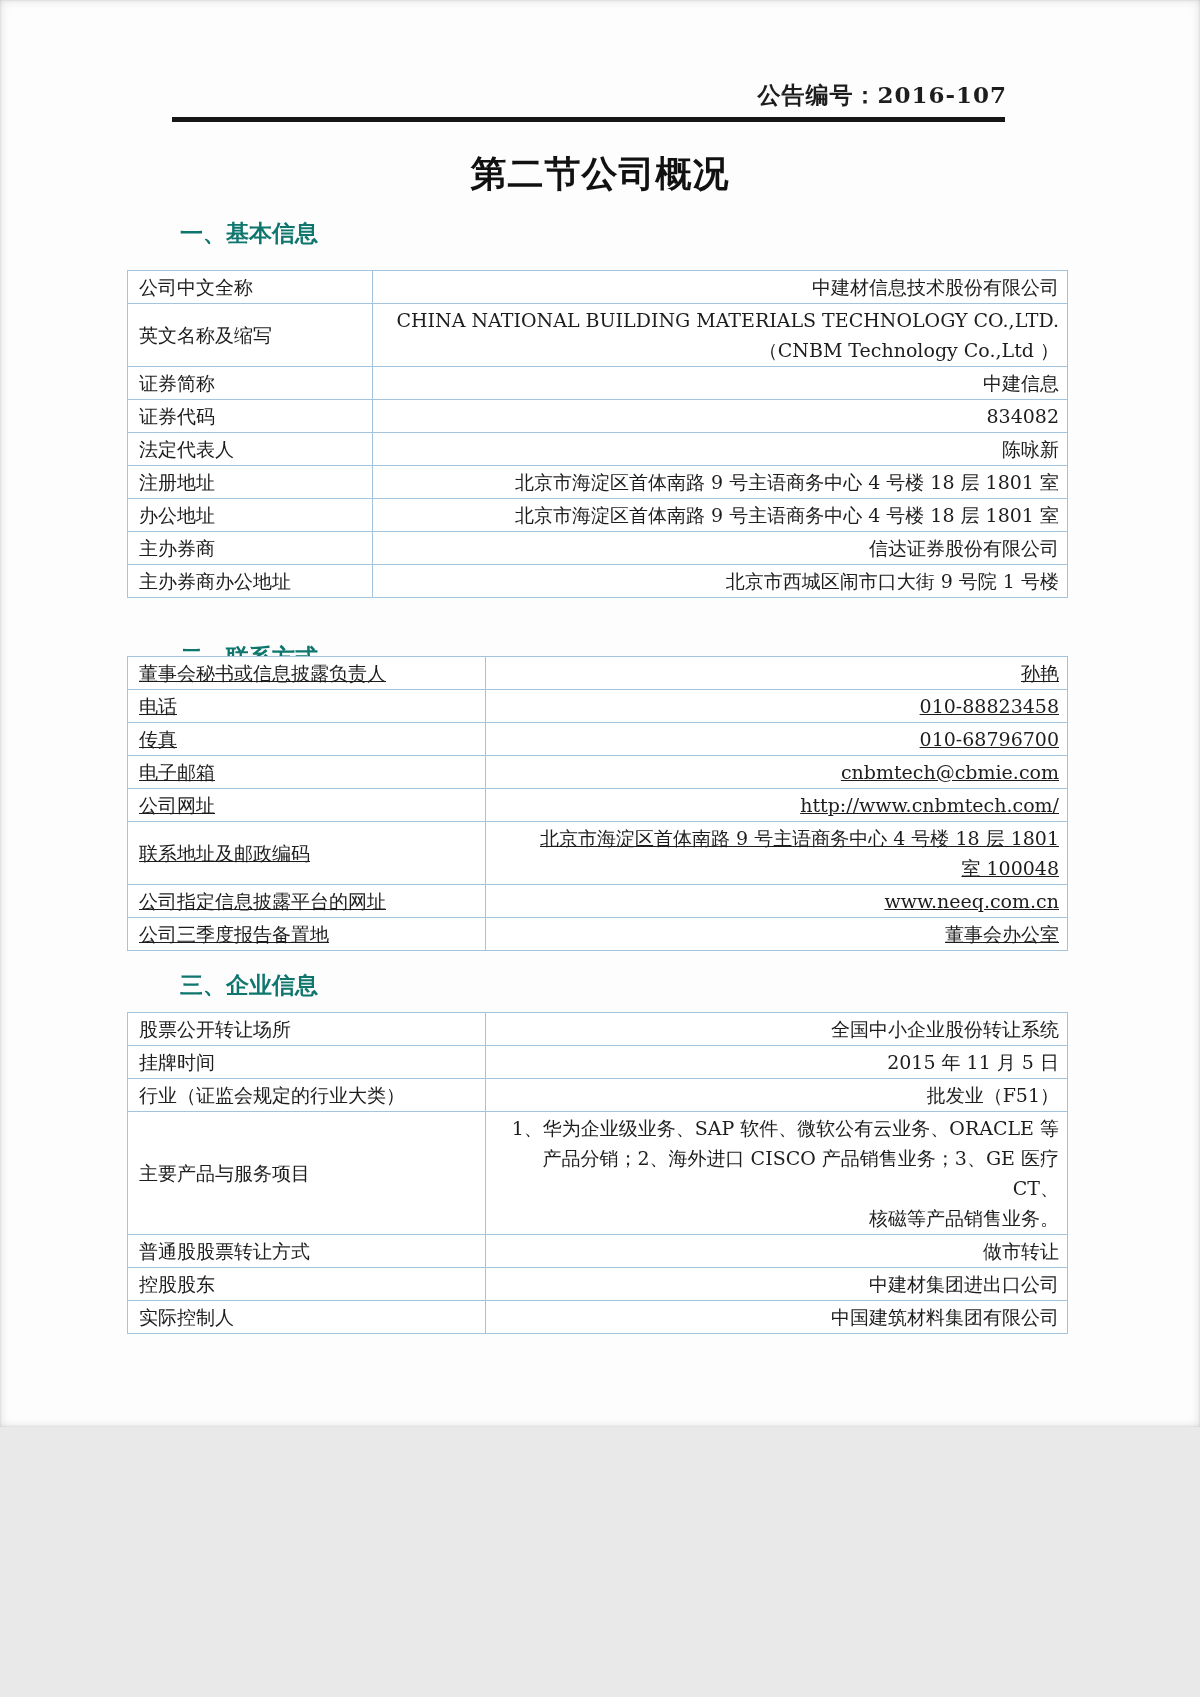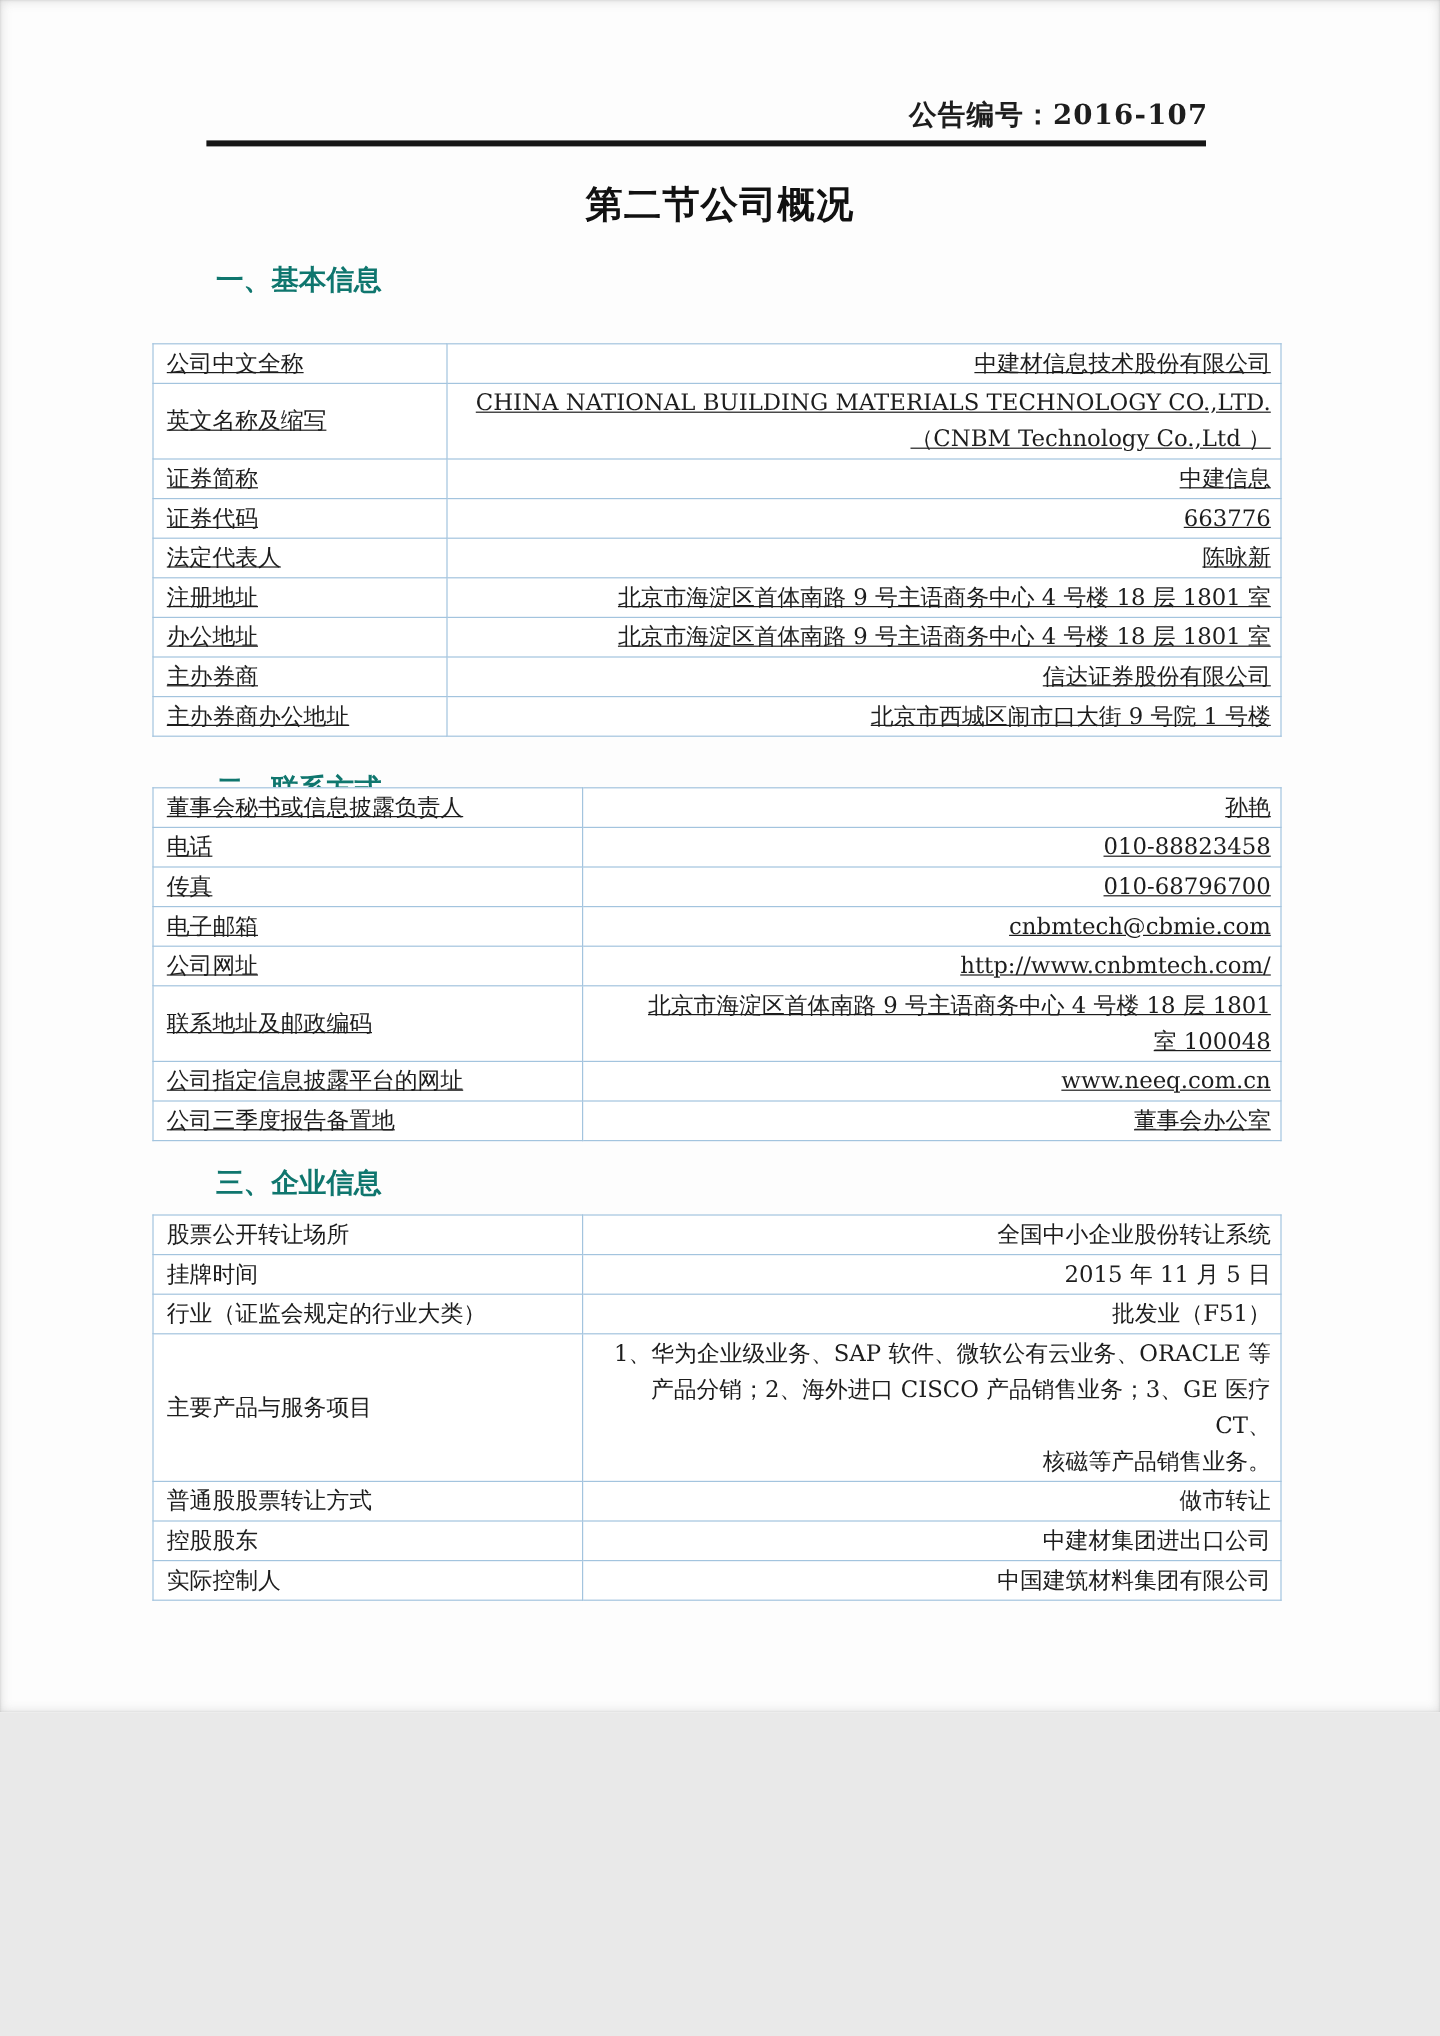--- a/index.html
+++ b/index.html
@@ -22,35 +22,35 @@
     white-space:nowrap;
   }
   .header-rule{
     position:absolute;top:117px;left:172px;width:833px;height:4.5px;
     background:#161616;
   }
   .doc-title{
     position:absolute;top:150px;left:0;width:1200px;margin:0;
     text-align:center;
     font-family:"Liberation Sans","DejaVu Sans",sans-serif;
-    font-weight:700;font-size:31px;letter-spacing:1px;color:#111;
+    font-weight:700;font-size:36px;letter-spacing:1px;color:#111;
   }
   .section-heading{
     position:absolute;left:180px;margin:0;
     font-family:"Liberation Sans","DejaVu Sans",sans-serif;
     font-weight:700;font-size:23px;color:#0f766e;
     white-space:nowrap;
   }
   .sh1{top:218px;} .sh2{top:642px;} .sh3{top:970px;}
   table.info-table{
     position:absolute;left:127px;width:941px;
     border-collapse:collapse;table-layout:fixed;
     background:#fff;
   }
-  .tbl1{top:286px;text-decoration:underline;} .tbl2{top:656px;text-decoration:underline;} .tbl3{top:1012px;padding-left:28px;}
+  .tbl1{top:270px;} .tbl2{top:656px;text-decoration:underline;} .tbl3{top:1012px;padding-left:28px;}
   table.info-table td{
     border:1.5px solid #a3c4de;
     font-size:19px;line-height:30px;
     padding:1px 8px 1px 11px;
     vertical-align:middle;
     color:#1d1d1d;
     word-break:break-word;
   }
   .tbl1 col.c-label{width:245px;}
   .tbl2 col.c-label,.tbl3 col.c-label{width:358px;}
@@ -88,21 +88,21 @@
           <td class="label-cell">英文名称及缩写</td>
           <td class="value-cell">CHINA NATIONAL BUILDING MATERIALS TECHNOLOGY CO.,LTD.
 （CNBM Technology Co.,Ltd ）</td>
         </tr>
         <tr>
           <td class="label-cell">证券简称</td>
           <td class="value-cell">中建信息</td>
         </tr>
         <tr>
           <td class="label-cell">证券代码</td>
-          <td class="value-cell">663776</td>
+          <td class="value-cell">834082</td>
         </tr>
         <tr>
           <td class="label-cell">法定代表人</td>
           <td class="value-cell">陈咏新</td>
         </tr>
         <tr>
           <td class="label-cell">注册地址</td>
           <td class="value-cell">北京市海淀区首体南路 9 号主语商务中心 4 号楼 18 层 1801 室</td>
         </tr>
         <tr>

